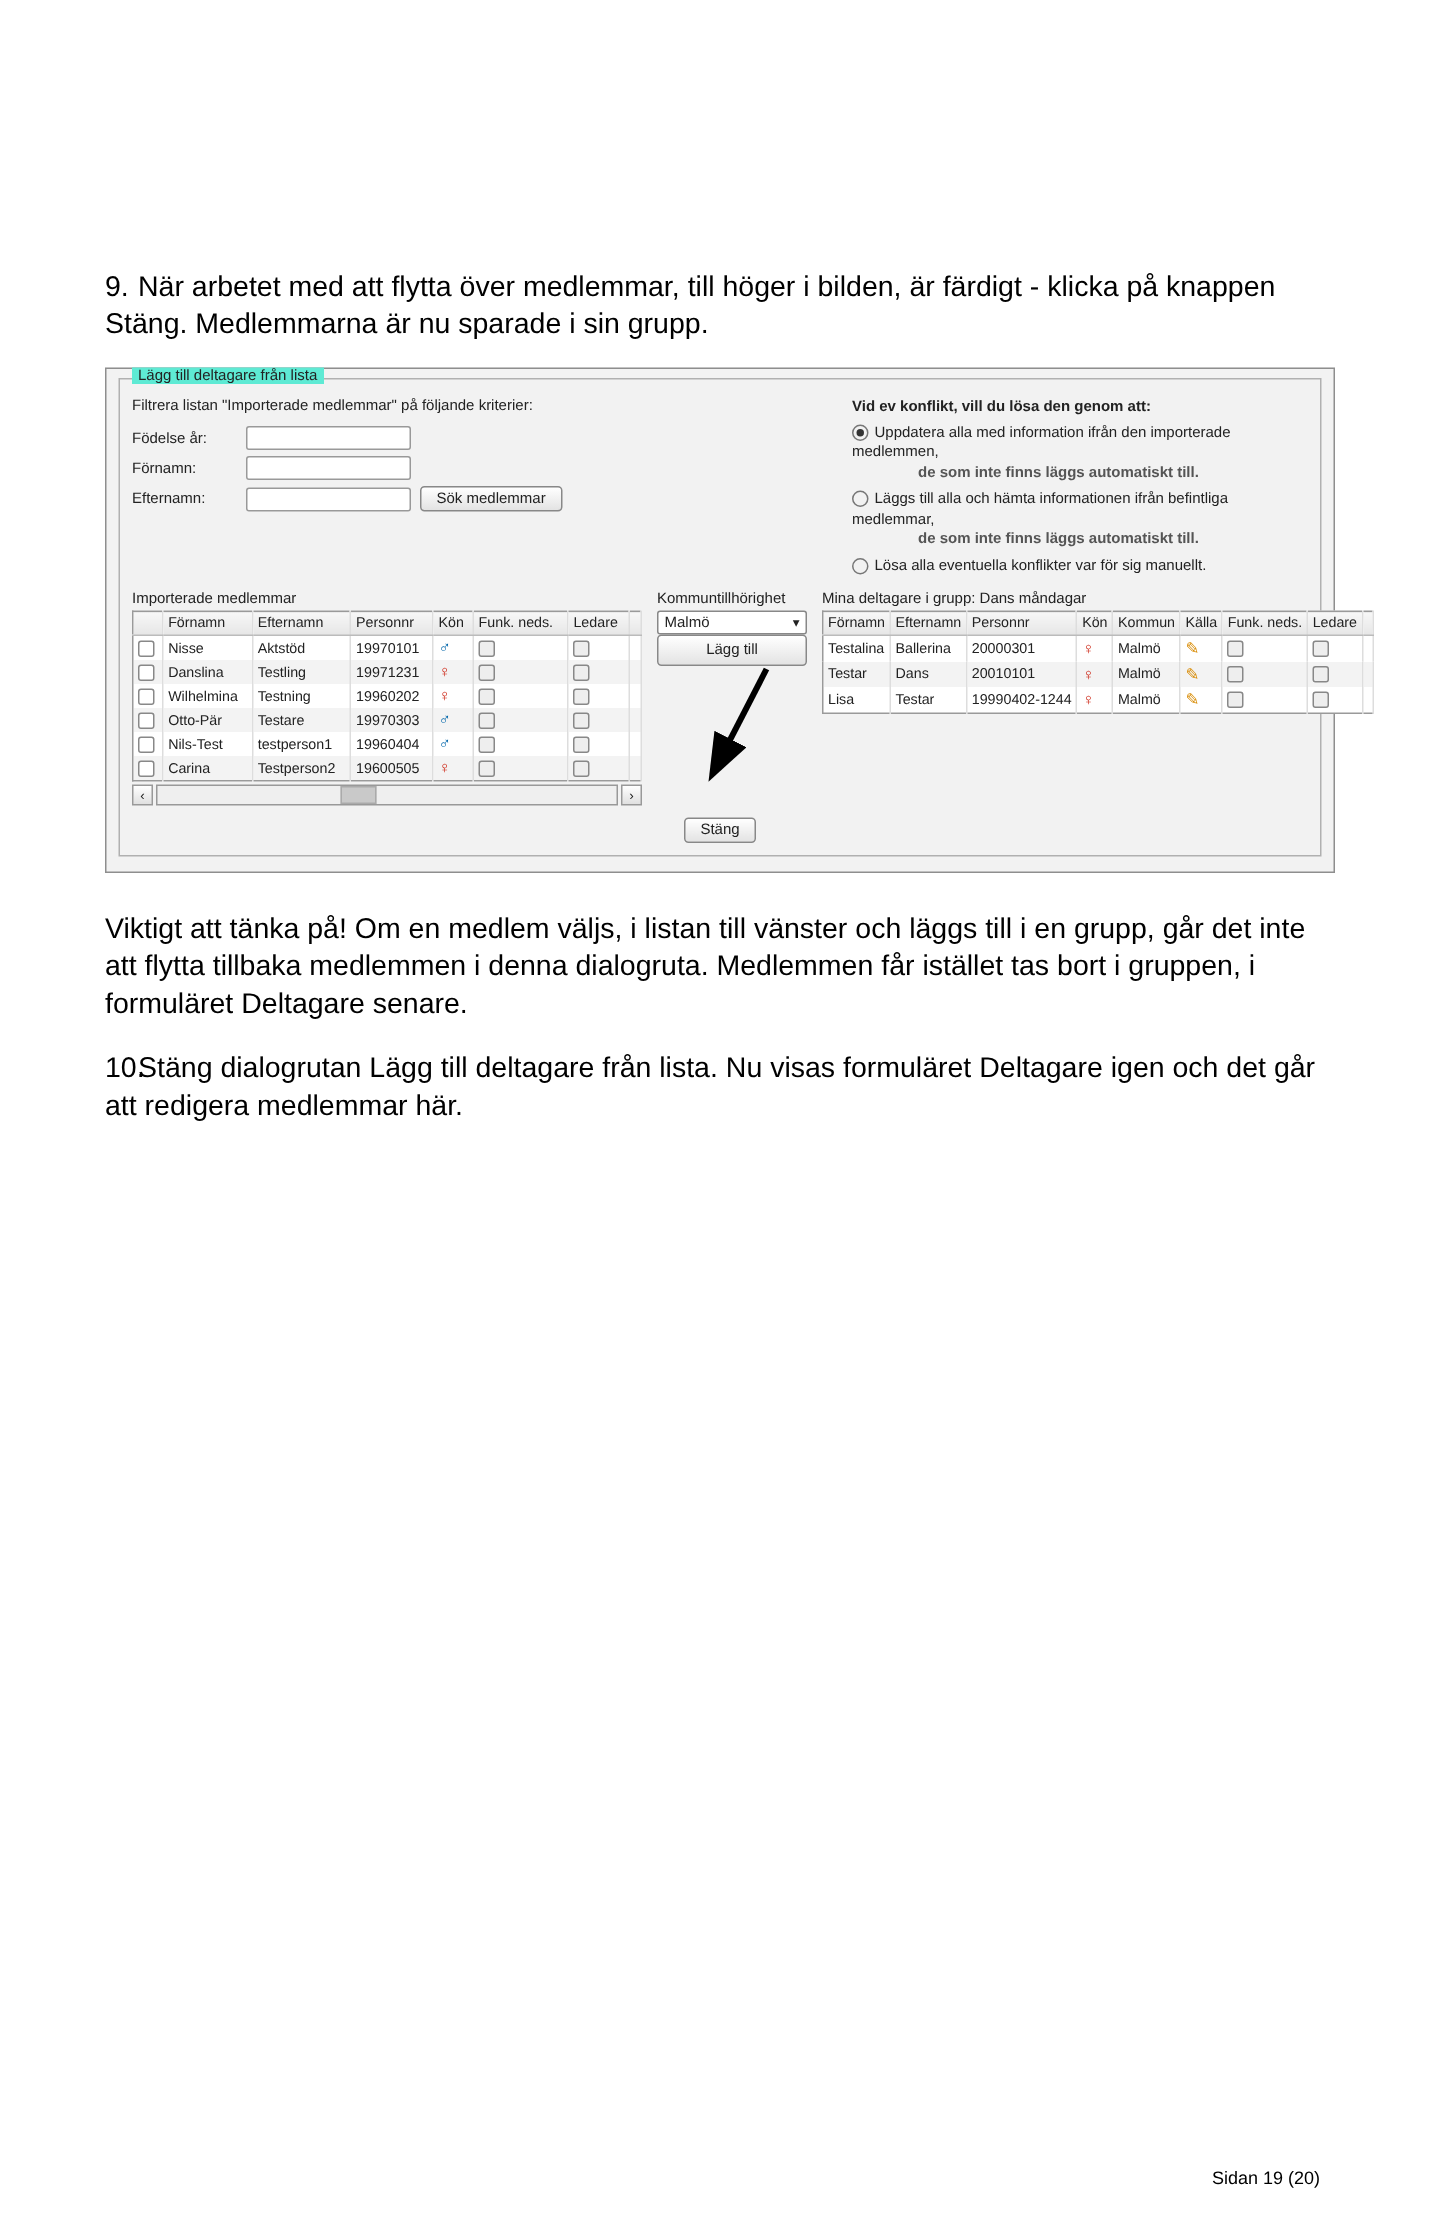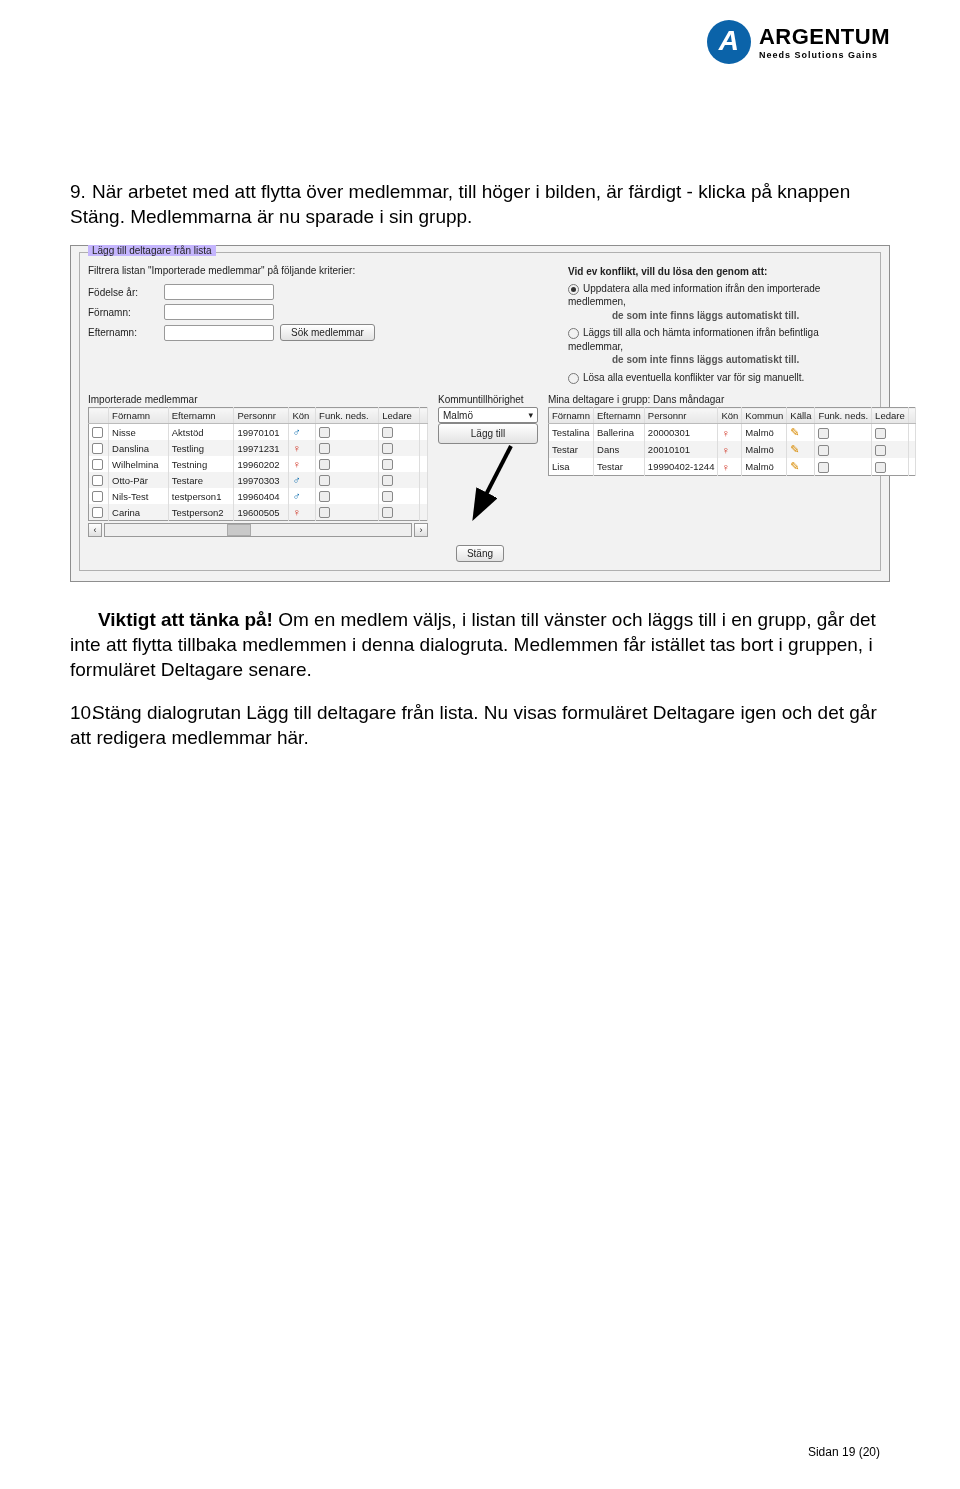--- a/index.html
+++ b/index.html
@@ -22,31 +22,31 @@
     content: "A"; color: #fff; font-weight: bold; font-size: 28px;
     position: absolute; left: 50%; top: 50%; transform: translate(-50%,-52%);
     font-style: italic;
   }
   .logo-text { display: flex; flex-direction: column; }
   .logo-text .big { font-weight: 900; font-size: 22px; letter-spacing: 0.5px; font-family: Arial, sans-serif; }
   .logo-text .small { font-size: 9px; font-weight: bold; letter-spacing: 1px; }
   .content { margin-top: 140px; }
   .instr { font-size: 19px; line-height: 1.3; margin-bottom: 14px; }
   .instr .num { display: inline-block; width: 22px; }
-  .bold { font-weight: bold; margin-left: 28px; }
+  .bold { font-weight: normal; }
 
   
   .dialog-wrap { margin: 16px 0 26px 0; }
   .dialog {
     border: 1px solid #8e8e8e; background: #f2f2f2;
     font-size: 10px; color: #222; padding: 6px 8px 10px 8px;
     position: relative;
   }
   .group-box { border: 1px solid #b0b0b0; padding: 6px 8px 8px 8px; position: relative; background: #f2f2f2; }
-  .group-box > .legend { position: absolute; top: -8px; left: 8px; background: #c4b5fd; padding: 0 4px; font-size: 10px; }
+  .group-box > .legend { position: absolute; top: -8px; left: 8px; background: #5eead4; padding: 0 4px; font-size: 10px; }
   .filter-row { display: flex; align-items: center; margin: 4px 0; gap: 6px; }
   .filter-row .lbl { width: 70px; }
   .inp {
     border: 1px solid #999; background: #fff; height: 16px; width: 110px;
     border-radius: 2px;
   }
   .btn {
     border: 1px solid #888; background: linear-gradient(#fff,#e3e3e3);
     font-size: 10px; padding: 2px 10px; border-radius: 3px;
     cursor: pointer; display: inline-block;
@@ -95,27 +95,20 @@
   .dialog-bottom { text-align:center; margin-top:8px; position:relative; }
   .arrow-svg { position:absolute; left: 400px; top: 190px; pointer-events:none; }
   .sel-box { border:1px solid #888; background:#fff; height:16px; display:flex; align-items:center; justify-content:space-between; padding:0 4px; border-radius:2px; }
   .sel-box .caret { font-size:9px; }
   .footer { position:absolute; bottom:30px; right:80px; font-size:12px;margin-left:24px; }
 </style>
 </head>
 <body>
 
 <div class="page">
-  <div class="logo-block">
-    <div class="logo-mark"></div>
-    <div class="logo-text">
-      <span class="big">ARGENTUM</span>
-      <span class="small">Needs Solutions Gains</span>
-    </div>
-  </div>
 
   <div class="content">
     <p class="instr">
       <span class="num">9.</span><span>När arbetet med att flytta över medlemmar, till höger i bilden, är färdigt - klicka på knappen Stäng. Medlemmarna är nu sparade i sin grupp.</span>
     </p>
 
     <div class="dialog-wrap">
       <div class="dialog">
         <div class="group-box">
           <span class="legend">Lägg till deltagare från lista</span>

